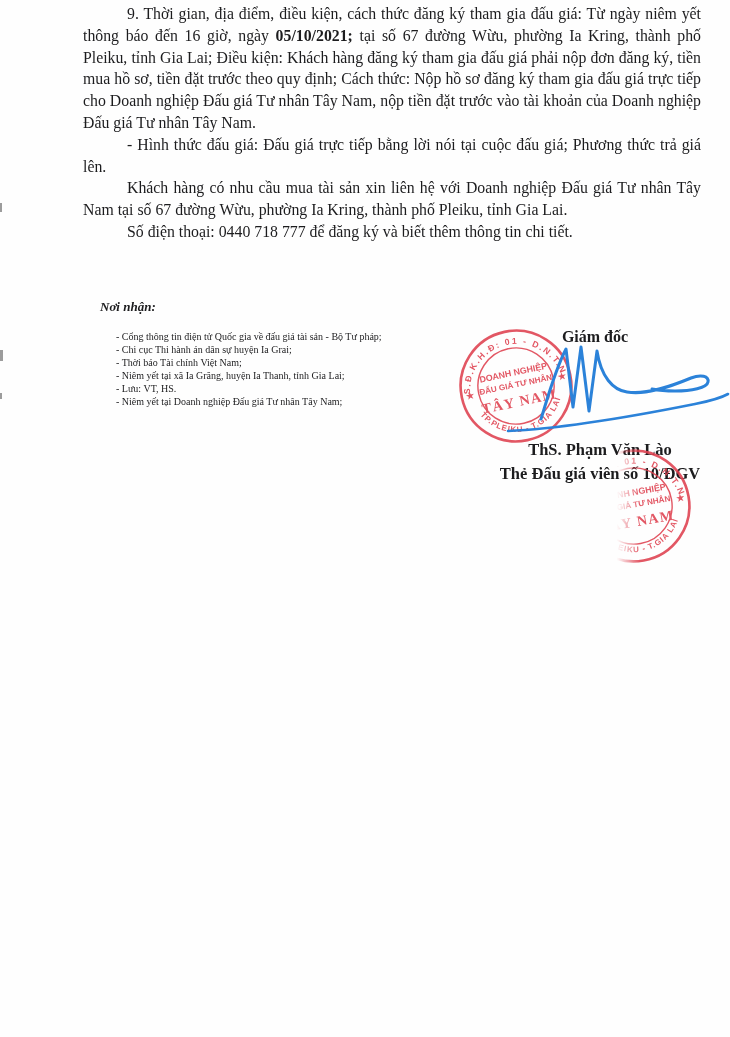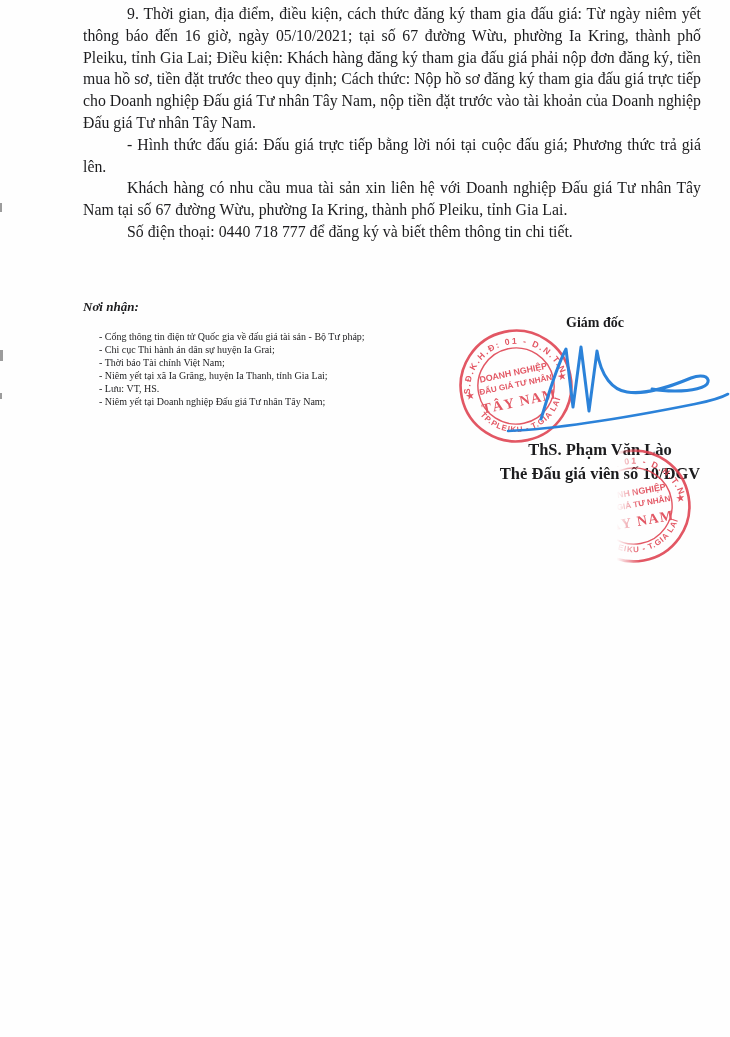--- a/index.html
+++ b/index.html
@@ -11,29 +11,29 @@
     font-family:"Liberation Serif", serif;
     color:#1c1c1e;
   }
   
   .doc-body{
     position:absolute;left:83px;top:3px;width:618px;
     font-size:15.8px;line-height:21.8px;
     text-align:justify;
   }
   .doc-body p{margin:0;text-indent:44px;}
-  .doc-body .b{font-weight:normal;margin-top:24px;}
+  .doc-body .b{font-weight:bold;margin-top:24px;}
   
-  .recipients{position:absolute;left:83px;top:299px;width:340px;}
+  .recipients{position:absolute;left:100px;top:299px;width:340px;}
   .recipients-title{font-size:13px;font-weight:bold;font-style:italic;margin:0 0 6px 0;}
   .recipients ul{list-style:none;margin:16px;padding:0;font-size:10px;line-height:12.9px;}
   
   .role{
-    position:absolute;left:480px;top:315px;width:230px;
-    text-align:center;font-size:14px;font-weight:bold;
+    position:absolute;left:480px;top:328px;width:230px;
+    text-align:center;font-size:16px;font-weight:bold;
   }
   .name-block{
     position:absolute;left:460px;top:438px;width:280px;
     text-align:center;font-weight:bold;font-size:16.5px;line-height:24px;
   }
   
   .stamp{position:absolute;width:124px;height:124px;opacity:.88;}
   .stamp svg{width:100%;height:100%;overflow:visible;}
   #stamp1{left:454px;top:324px;transform:rotate(-12deg);z-index:3;}
   #stamp2{

